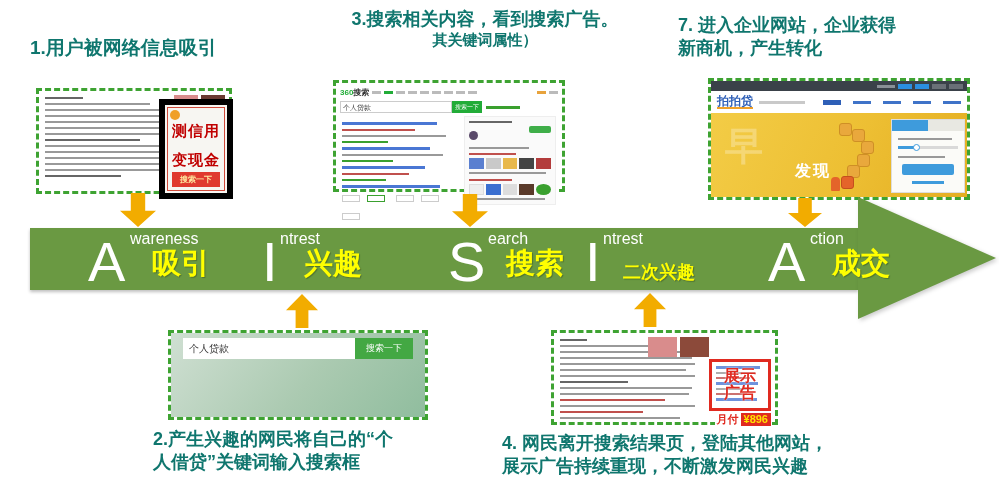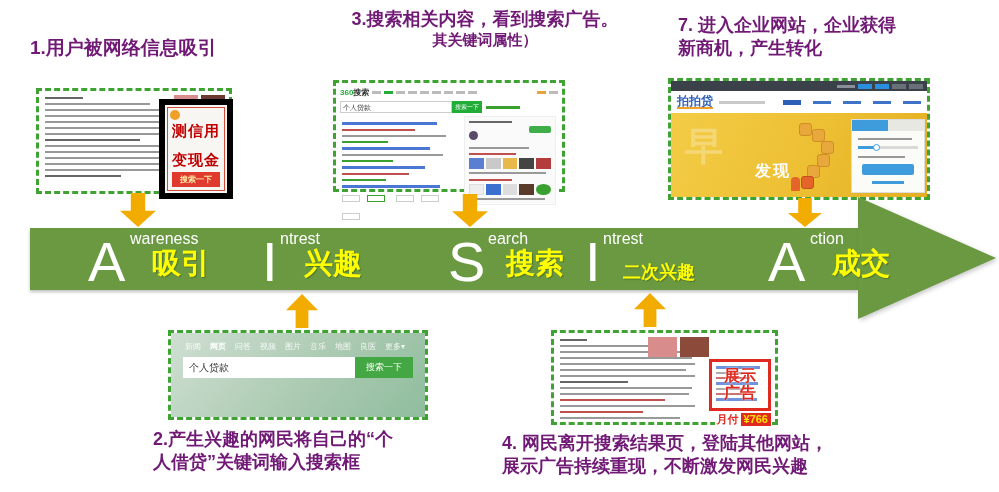--- a/index.html
+++ b/index.html
@@ -2,34 +2,34 @@
 <html><head>
 <meta charset="utf-8">
 <style>
   * { margin:0; padding:0; box-sizing:border-box; }
   html,body { background:#fff; }
   .canvas {
     position:relative; width:999px; height:492px; background:#fff; overflow:hidden;
     font-family:"Liberation Sans", sans-serif;
   }
   
-  .h-green { position:absolute; color:#701a75; font-weight:bold; line-height:1.25; }
+  .h-green { position:absolute; color:#0f766e; font-weight:bold; line-height:1.25; }
   .h1 { left:30px; top:36px; font-size:19px; }
   .h3 { left:300px; top:8px; width:370px; text-align:center; }
   .h3 .l1 { font-size:18px; display:block; }
   .h3 .l2, .h3 .l3 { font-size:15px; display:block; }
   .h5 { left:678px; top:14px; font-size:18px; }
   .cap2 { left:153px; top:428px; font-size:18px; }
   .cap4 { left:502px; top:432px; font-size:18px; }
 
   
   .thumb { position:absolute; border:3px dashed #3EA332; background:#fff; }
   .t1 { left:36px;  top:88px;  width:196px; height:106px; }
   .t3 { left:333px; top:80px;  width:232px; height:112px; }
-  .t5 { left:668px; top:78px;  width:262px; height:122px; overflow:hidden; }
+  .t5 { left:708px; top:78px;  width:262px; height:122px; overflow:hidden; }
   .t2 { left:168px; top:330px; width:260px; height:90px; overflow:hidden; }
   .t4 { left:551px; top:330px; width:227px; height:95px; }
 
   
   .ln { height:2px; background:#999; margin:4px 6px 0 6px; }
   .ln.d { background:#666; }
   .ln.r { background:#c0504d; }
   .ln.b { background:#4a77d4; height:3px; }
   .ln.g { background:#3aa02f; }
 
@@ -325,31 +325,20 @@
   </div>
 
   <div class="conn down c1"></div>
   <div class="conn down c2"></div>
   <div class="conn down c3"></div>
   <div class="conn up c4"></div>
   <div class="conn up c5"></div>
 
   <div class="thumb t2">
     <div class="bg"></div>
-    <div class="tabs">
-      <span class="tab">新闻</span>
-      <span class="tab on">网页</span>
-      <span class="tab">问答</span>
-      <span class="tab">视频</span>
-      <span class="tab">图片</span>
-      <span class="tab">音乐</span>
-      <span class="tab">地图</span>
-      <span class="tab">良医</span>
-      <span class="tab">更多▾</span>
-    </div>
     <div class="srow">
       <div class="sin">个人贷款</div>
       <div class="sbt">搜索一下</div>
     </div>
   </div>
 
   <div class="thumb t4">
     <div style="padding-top:2px;width:150px;">
       <div class="ln d" style="width:18%"></div>
       <div class="ln" style="width:60%"></div>
@@ -380,21 +369,21 @@
         <div class="ln r" style="width:60%;margin:3px 2px 0 2px;"></div>
         <div class="ln b" style="width:78%;margin:3px 2px 0 2px;"></div>
       </div>
       <div class="big">
         <span>展示</span>
         <span>广告</span>
       </div>
     </div>
     <div class="payrow">
       <span class="pp">月付</span>
-      <span class="pa">¥766</span>
+      <span class="pa">¥896</span>
     </div>
   </div>
 
   <div class="h-green cap2">
     <span>2.产生兴趣的网民将自己的“个</span><br>
     <span>人借贷”关键词输入搜索框</span>
   </div>
   <div class="h-green cap4">
     <span>4. 网民离开搜索结果页，登陆其他网站，</span><br>
     <span>展示广告持续重现，不断激发网民兴趣</span>

